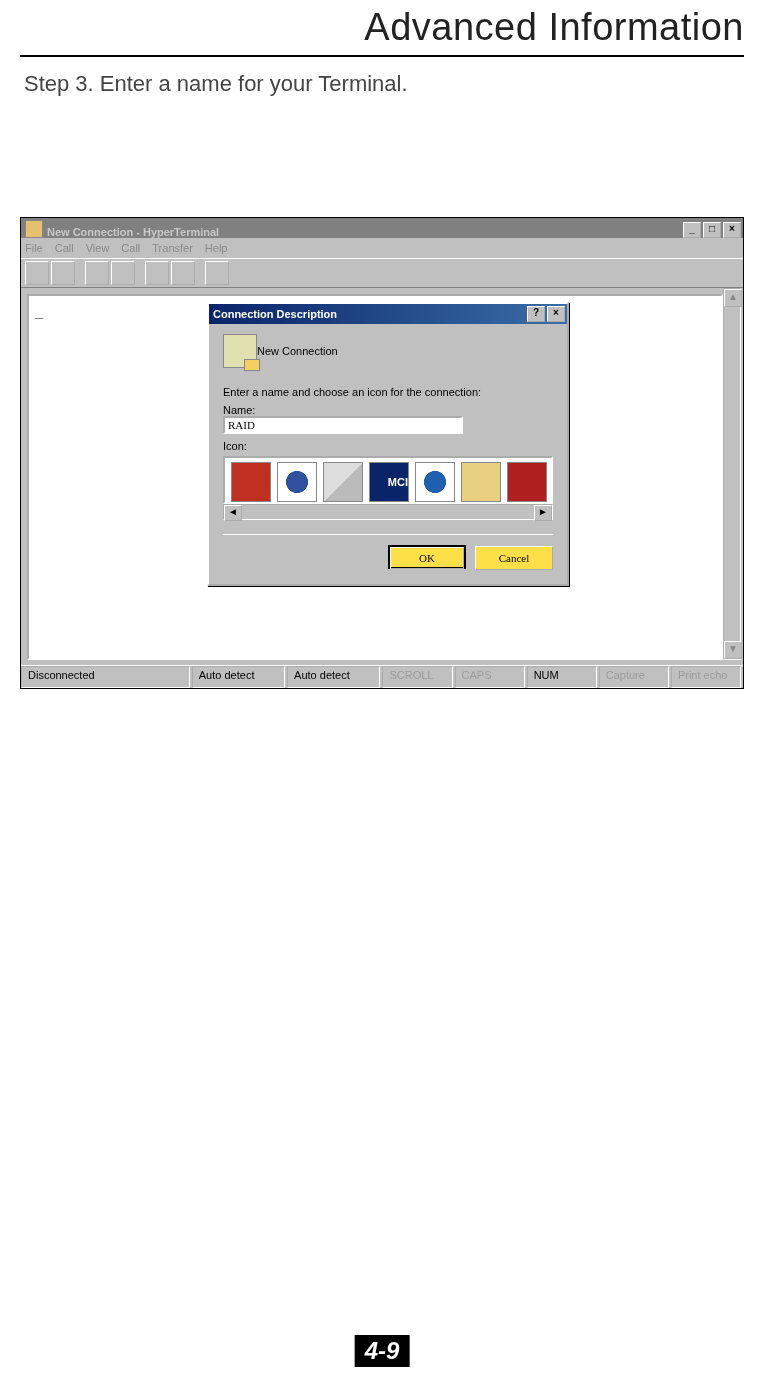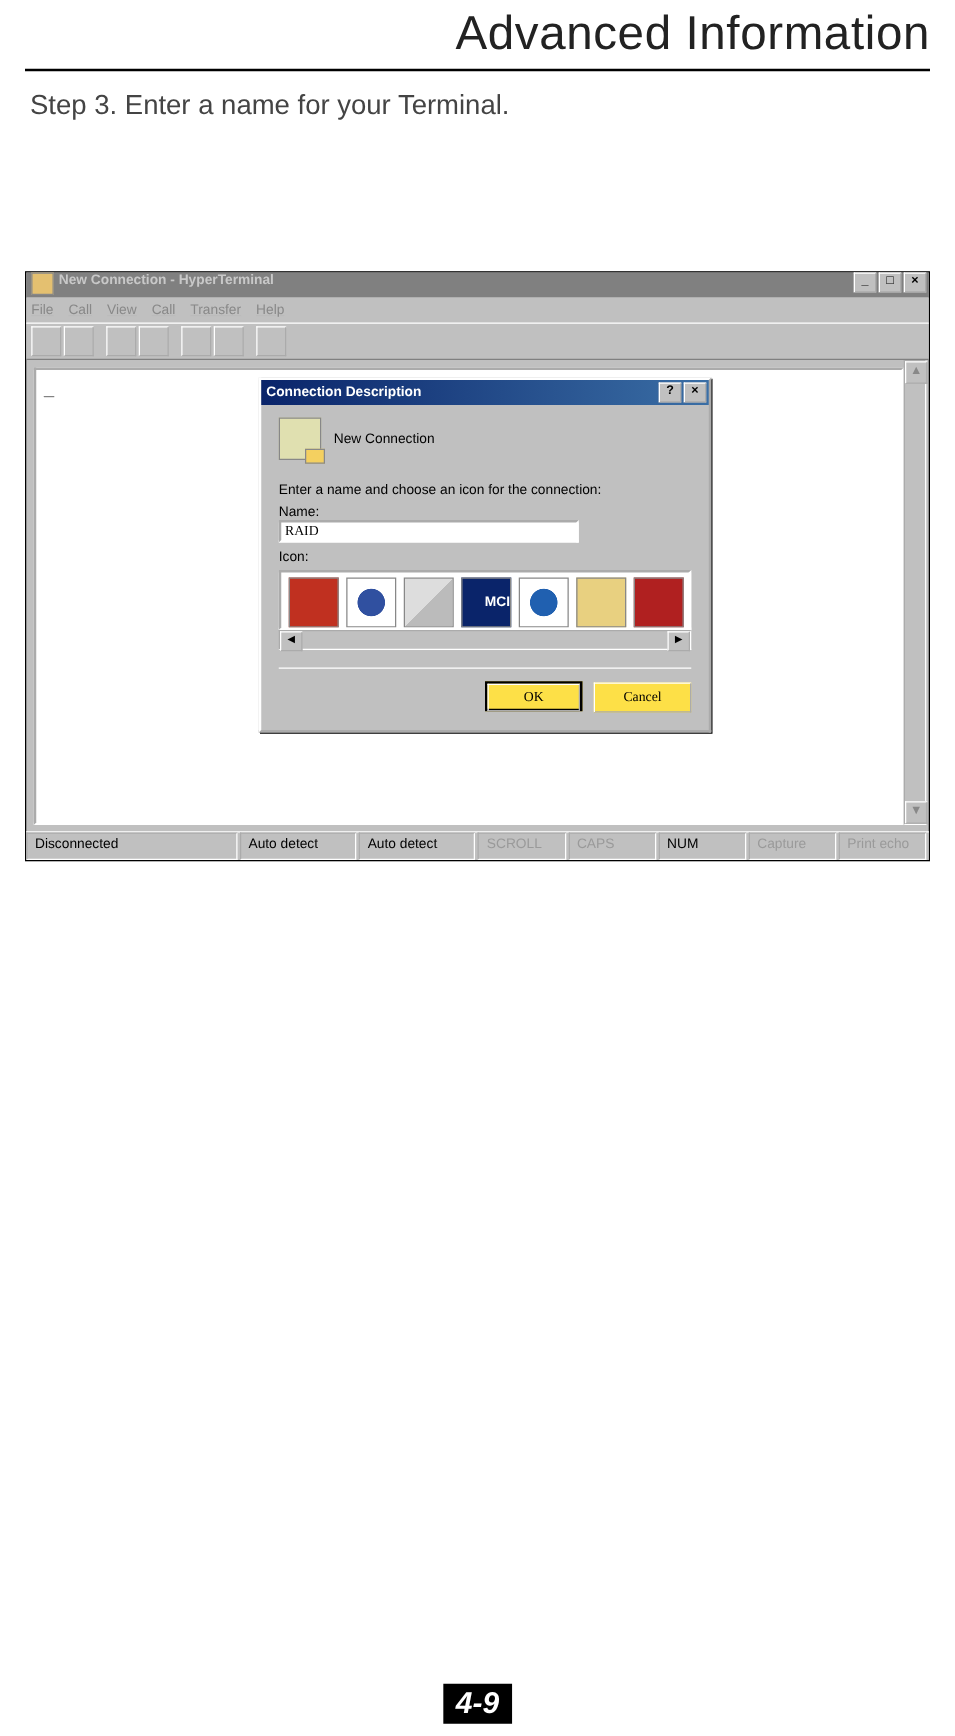--- a/index.html
+++ b/index.html
@@ -2,21 +2,21 @@
 <html><head>
 <meta charset="utf-8">
 <style>
   html,body{margin:0;padding:0;background:#fff;font-family:"Trebuchet MS","Arial",sans-serif;color:#222;width:764px}
   .page{width:764px;min-height:1389px;position:relative;padding:0 20px;box-sizing:border-box}
   .hdr-title{text-align:right;font-size:38px;font-weight:400;letter-spacing:.5px;margin-top:6px}
   .hdr-rule{border:none;border-top:2px solid #000;margin:6px 0 14px 0}
   .step{font-size:22px;font-weight:400;color:#444;margin-left:4px}
   .shot{margin-top:120px;background:#c0c0c0;border:1px solid #000;position:relative;height:470px}
   
-  .titlebar{height:20px;background:#808080;display:flex;align-items:flex-start;font:11px Tahoma,Arial;color:#c8c8c8}
+  .titlebar{height:20px;background:#808080;display:flex;align-items:flex-end;font:11px Tahoma,Arial;color:#c8c8c8}
   .titlebar .ticon{width:16px;height:16px;margin:0 4px;background:#e4c070;border:1px solid #888}
   .titlebar .ttext{flex:1;font-weight:bold}
   .winbtns{display:flex;gap:2px;margin-right:2px}
   .winbtn{width:16px;height:14px;background:#c0c0c0;border:1px outset #fff;font:bold 10px/12px Arial;text-align:center;color:#000}
   
   .menubar{height:20px;background:#c0c0c0;display:flex;align-items:center;font:11px Tahoma,Arial;color:#888;padding-left:4px;gap:12px}
   .menubar span{text-decoration:underline;text-decoration-color:#bbb}
   
   .toolbar{height:28px;background:#c0c0c0;border-top:1px solid #fff;border-bottom:1px solid #808080;display:flex;align-items:center;padding-left:4px;gap:2px}
   .tbtn{width:22px;height:22px;background:#c0c0c0;border:1px outset #fff}
@@ -35,21 +35,21 @@
   .stat.w1{width:160px}
   .stat.w2{width:82px}
   .stat.w3{width:82px}
   .stat.ws{width:58px}
   
   .dialog{position:absolute;left:186px;top:84px;width:358px;background:#c0c0c0;border:2px outset #fff;box-shadow:1px 1px 0 #000}
   .dtitle{height:20px;background:linear-gradient(to right,#0a246a,#3a6ea5);color:#fff;font:bold 11px/20px Tahoma,Arial;display:flex;align-items:center;padding-left:4px}
   .dtitle .dtx{flex:1}
   .dtitle .dbtn{width:16px;height:14px;background:#c0c0c0;border:1px outset #fff;color:#000;font:bold 10px/12px Arial;text-align:center;margin-right:2px}
   .dbody{padding:10px 14px 14px 14px;font:11px Tahoma,Arial;color:#000}
-  .newc{display:flex;align-items:center;gap:10px;margin-bottom:18px}
+  .newc{display:flex;align-items:center;gap:0;margin-bottom:18px}
   .dicon{width:32px;height:32px;background:#e0e0b0;border:1px solid #888;position:relative}
   .dicon::after{content:"";position:absolute;right:-4px;bottom:-4px;width:14px;height:10px;background:#f4d060;border:1px solid #888}
   .lbl{margin-top:6px}
   .txtinput{width:240px;height:18px;background:#fff;border:2px inset #fff;font:11px Tahoma;padding:1px 3px;box-sizing:border-box}
   .iconrow{margin-top:4px;border:2px inset #fff;background:#fff;padding:6px 6px 2px 6px;display:flex;gap:6px;overflow:hidden;height:48px;align-items:center;position:relative;width:330px;box-sizing:border-box}
   .ic{width:38px;height:38px;border:1px solid #888;flex:0 0 auto}
   .ic.sel{background:#c03020}
   .ic.c2{background:radial-gradient(circle,#3050a0 40%,#fff 42%)}
   .ic.c3{background:linear-gradient(135deg,#ddd 50%,#bbb 50%)}
   .ic.c4{background:#0a246a;color:#fff;font:bold 11px/38px Arial;text-align:right}
@@ -57,21 +57,21 @@
   .ic.c6{background:#e8d080}
   .ic.c7{background:#b02020}
   .hscroll{width:330px;height:16px;background:#c0c0c0;border:1px inset #fff;display:flex;margin-top:0;box-sizing:border-box}
   .hscroll .har{width:16px;height:100%;background:#c0c0c0;border:1px outset #fff;font:10px/12px Arial;text-align:center}
   .hscroll .htrack{flex:1}
   .btnrow{border-top:1px groove #fff;margin-top:14px;padding-top:10px;text-align:right}
   .btn{width:78px;height:24px;background:#fde047;border:1px outset #fff;font:11px Tahoma;margin-left:6px}
   .btn.def{border:2px solid #000;padding:0}
   .btn.def span{display:block;border:1px outset #fff;height:100%;line-height:20px}
   
-  .pgnum{position:absolute;left:50%;bottom:16px;transform:translateX(-50%);background:#000;color:#fff;font:italic bold 24px Arial;padding:2px 10px}
+  .pgnum{position:absolute;left:50%;bottom:28px;transform:translateX(-50%);background:#000;color:#fff;font:italic bold 24px Arial;padding:2px 10px}
 </style>
 </head>
 <body>
 
 <div class="page">
   <div class="hdr-title">Advanced Information</div>
   <hr class="hdr-rule">
   <div class="step">Step 3.  Enter a name for your Terminal.</div>
 
   <div class="shot">

